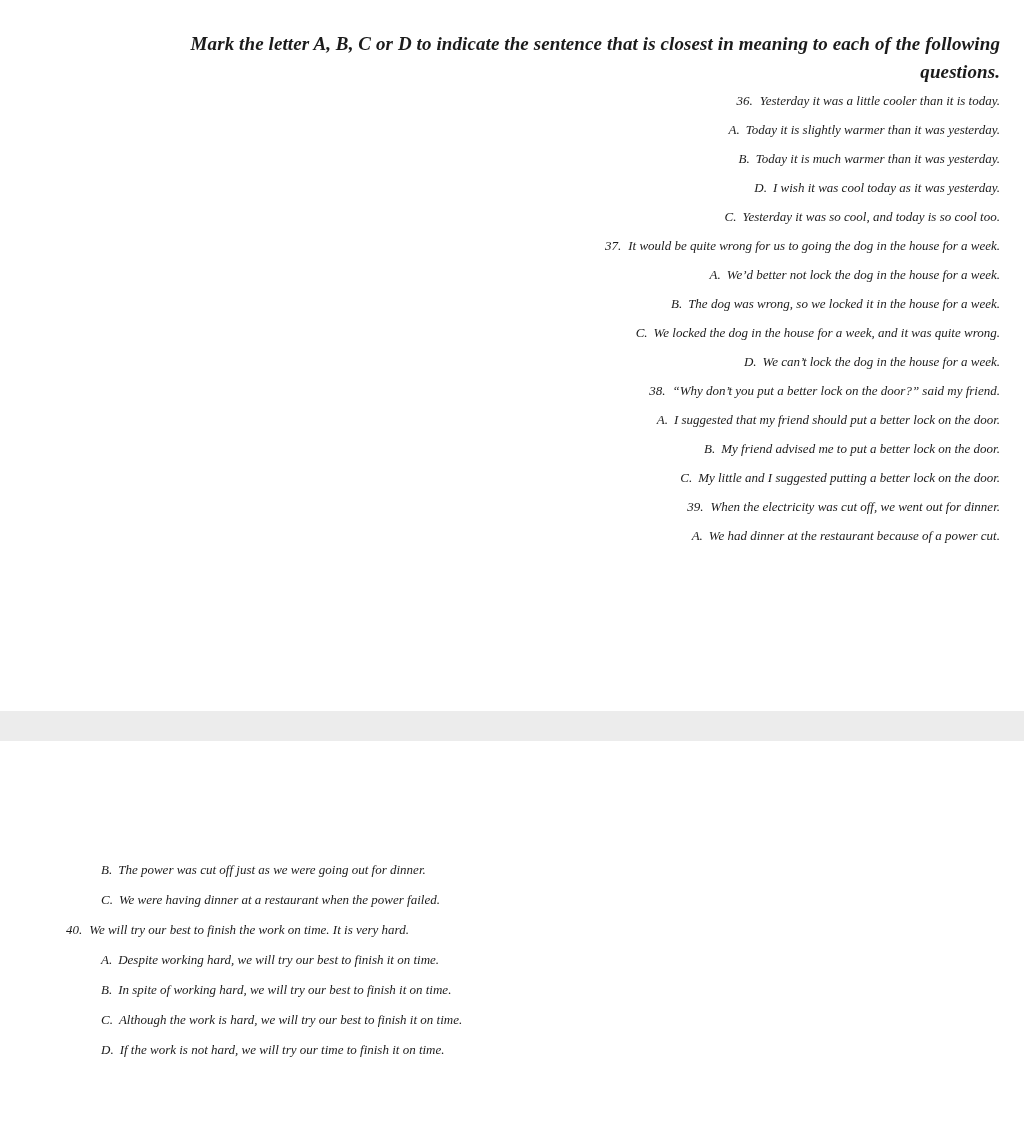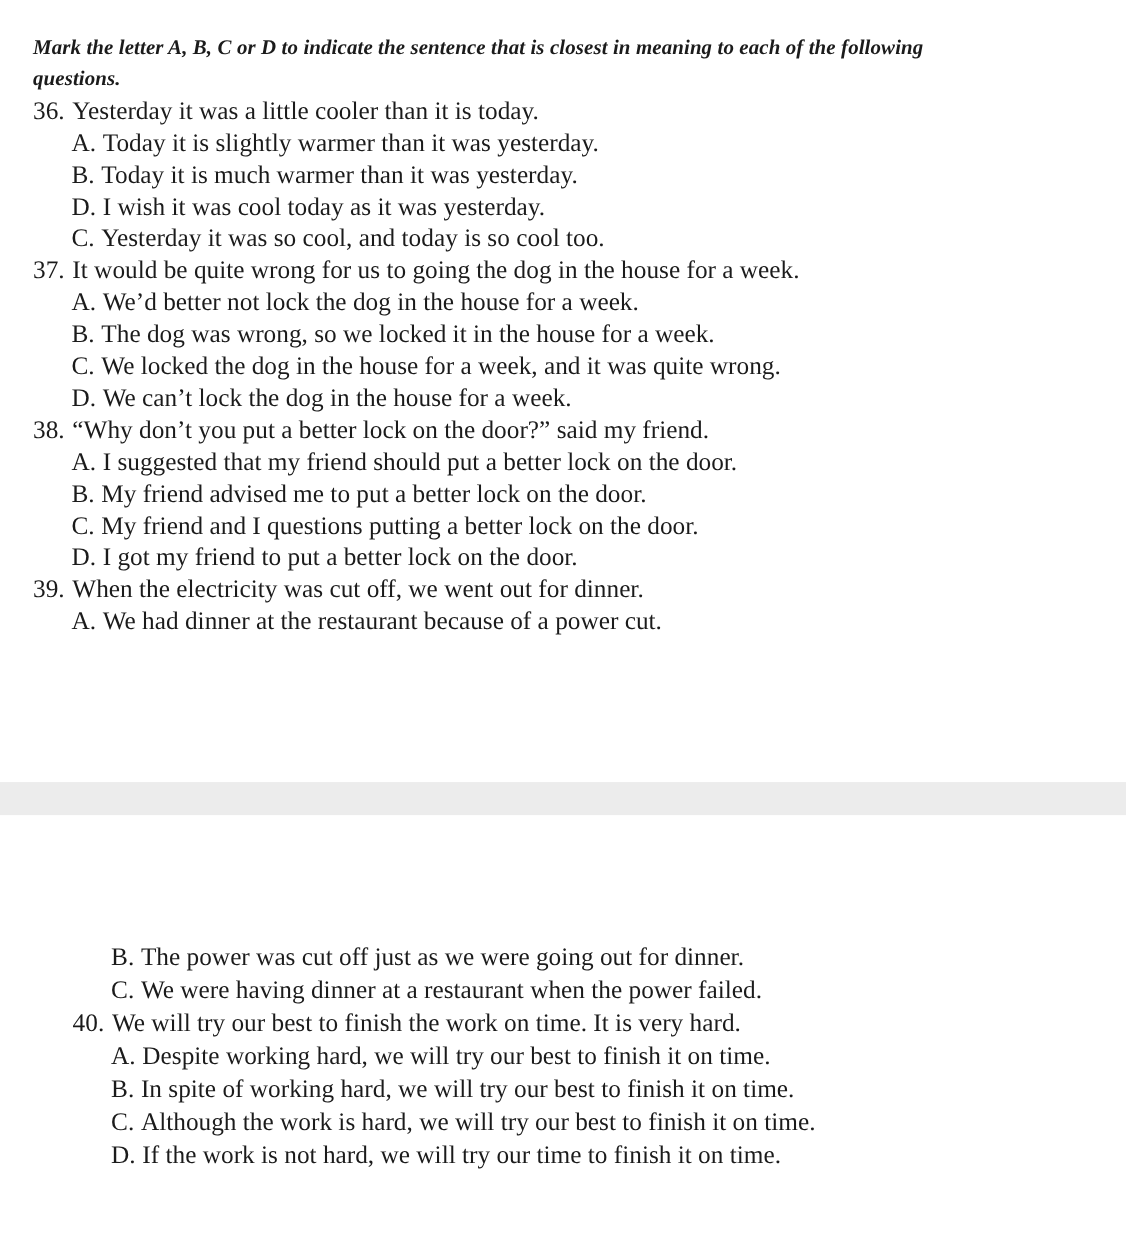--- a/index.html
+++ b/index.html
@@ -13,31 +13,33 @@
   }
   .page {
     position: relative;
     width: 1024px;
     height: 1136px;
     background: #ffffff;
     overflow: hidden;
   }
   .top-section {
     padding: 30px 24px 0 30px;
+    text-align: right;
   }
   .instructions .instr-line {
     font-weight: bold;
     font-style: italic;
     font-size: 19px;
     line-height: 28px;
     letter-spacing: 0.1px;
   }
   .question {
-    font-size: 23px;
+    font-size: 13px;
     line-height: 29px;
+    font-style: italic;
   }
   .stem-row .qnum { margin-right: 7px; }
   .option { padding-left: 35px; }
   .olabel { margin-right: 6px; }
   .separator-band {
     position: absolute;
     top: 711px;
     left: 0;
     width: 1024px;
     height: 30px;
@@ -103,24 +105,21 @@
       <div class="stem-row">
         <span class="qnum">38.</span><span>“Why don’t you put a better lock on the door?” said my friend.</span>
       </div>
       <div class="option">
         <span class="olabel">A.</span><span>I suggested that my friend should put a better lock on the door.</span>
       </div>
       <div class="option">
         <span class="olabel">B.</span><span>My friend advised me to put a better lock on the door.</span>
       </div>
       <div class="option">
-        <span class="olabel">C.</span><span>My friend and I questions putting a better lock on the door.</span>
-      </div>
-      <div class="option">
-        <span class="olabel">D.</span><span>I got my friend to put a better lock on the door.</span>
+        <span class="olabel">C.</span><span>My little and I suggested putting a better lock on the door.</span>
       </div>
     </div>
 
     <div class="question">
       <div class="stem-row">
         <span class="qnum">39.</span><span>When the electricity was cut off, we went out for dinner.</span>
       </div>
       <div class="option">
         <span class="olabel">A.</span><span>We had dinner at the restaurant because of a power cut.</span>
       </div>

